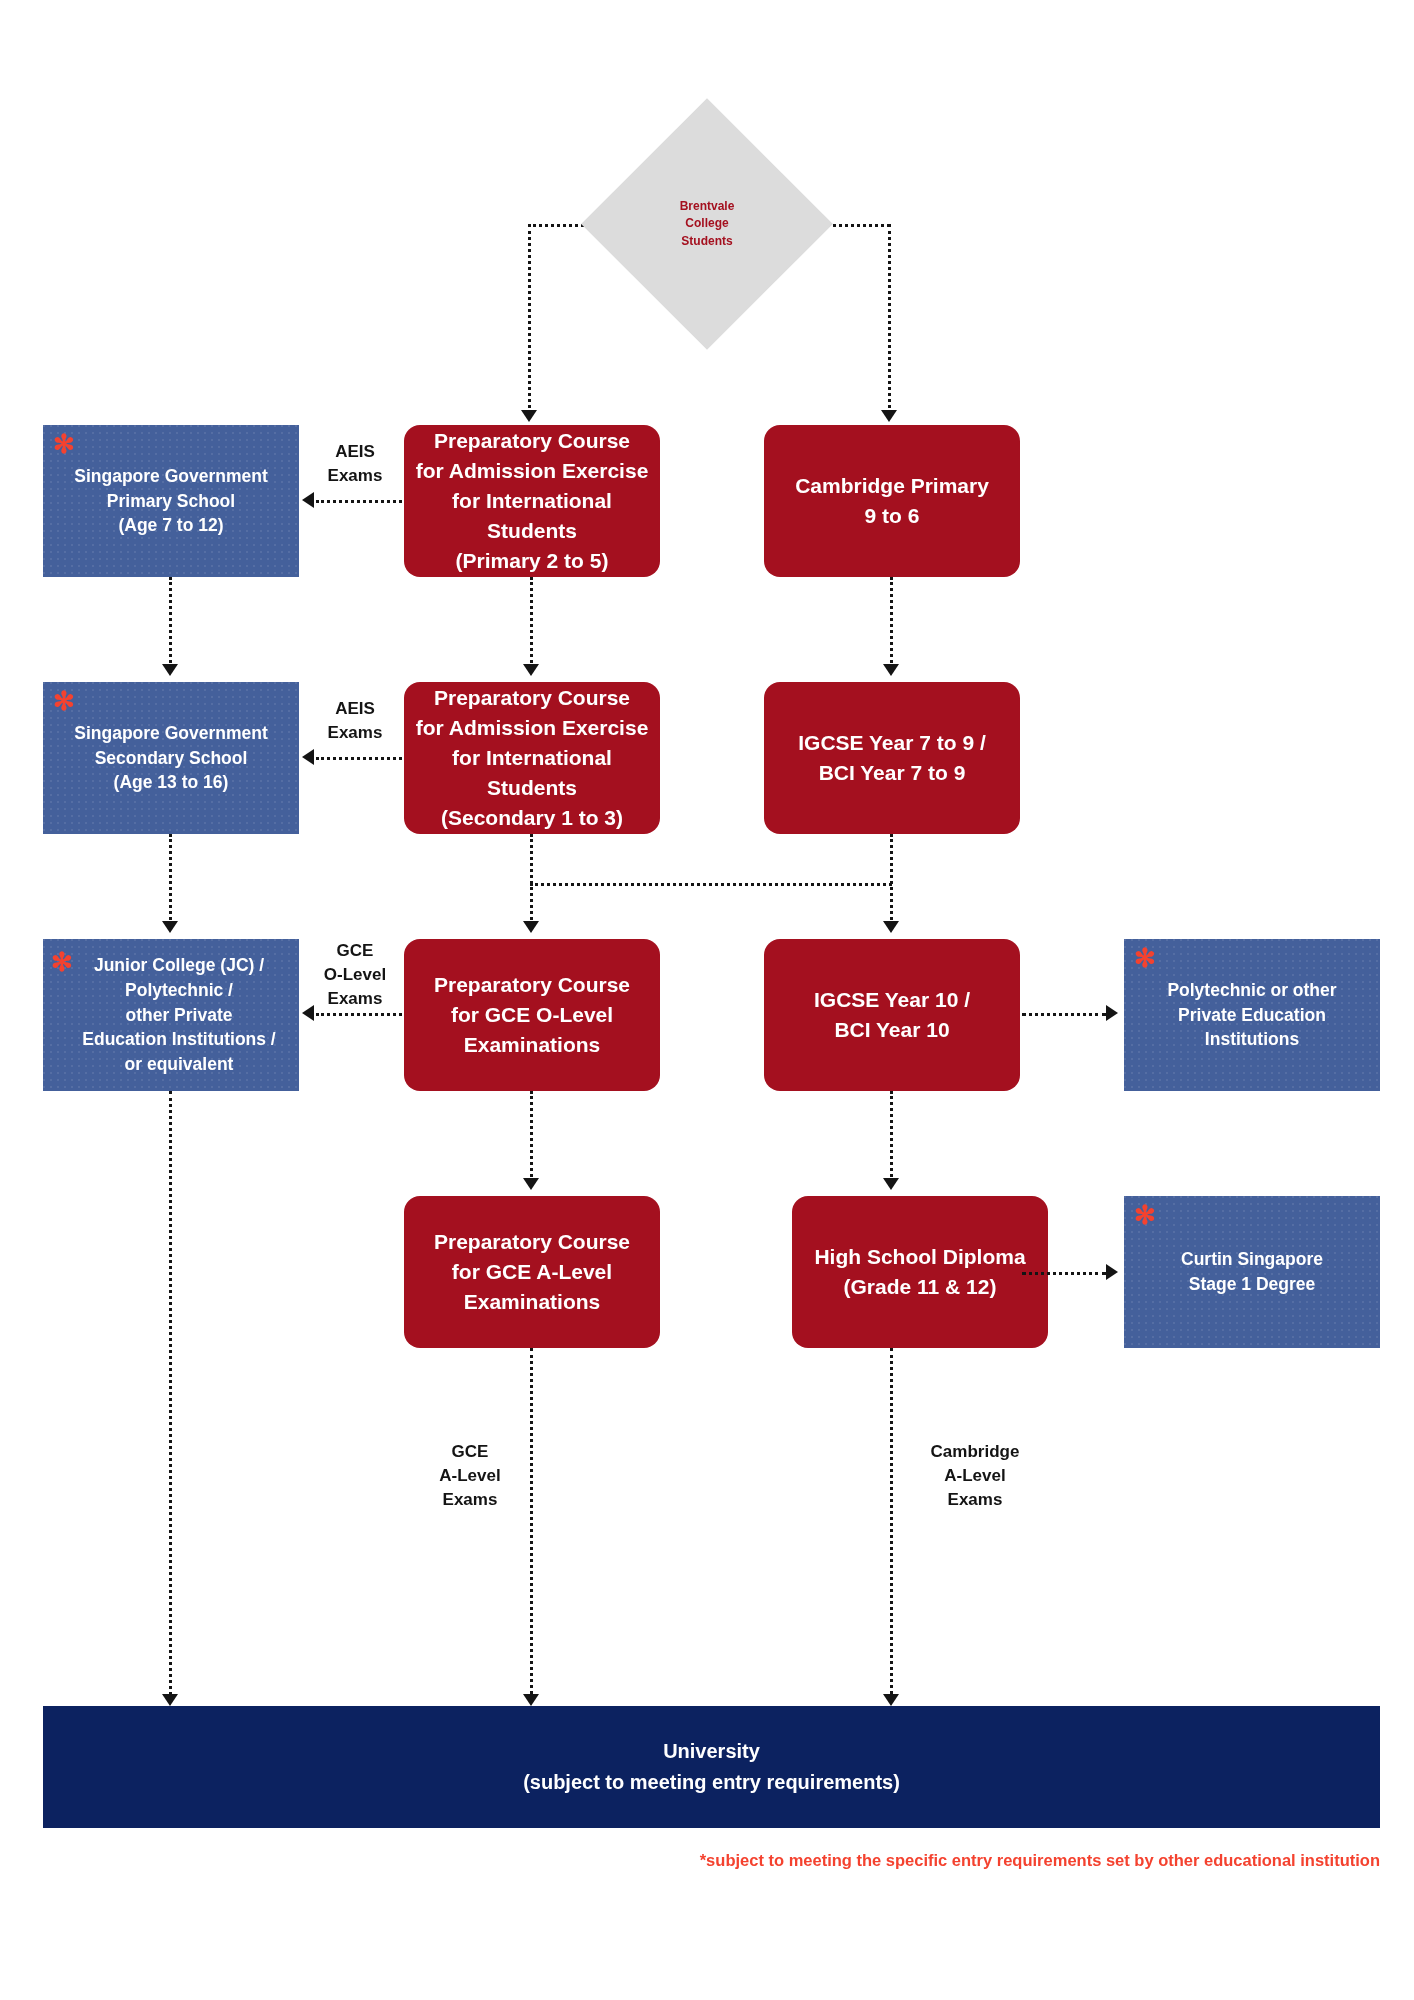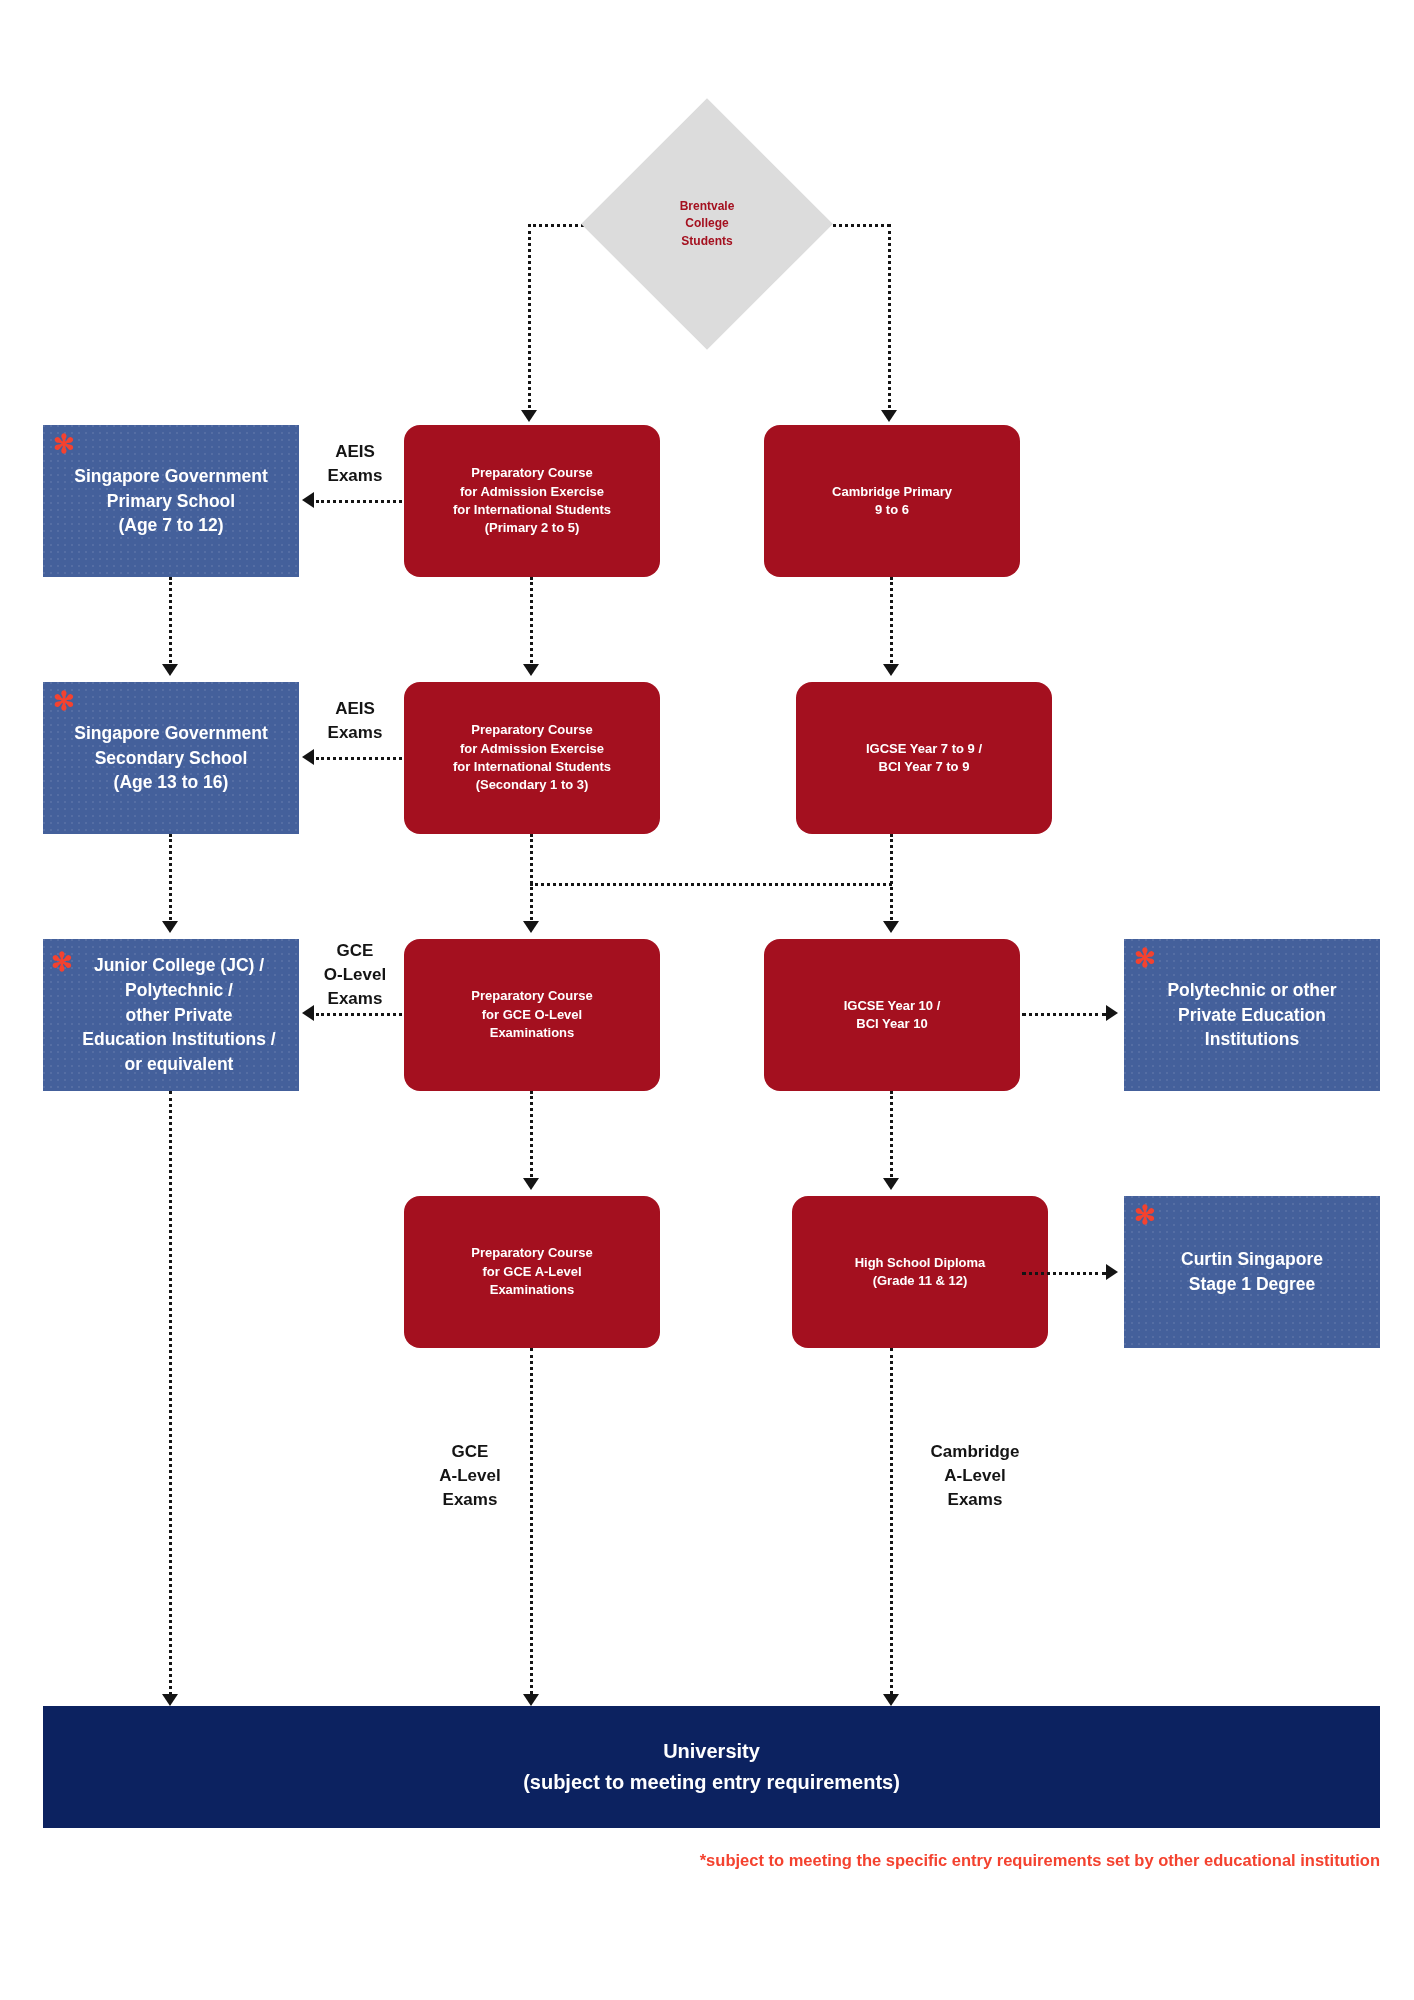--- a/index.html
+++ b/index.html
@@ -29,21 +29,21 @@
     color: #ffffff;
     font-weight: bold;
     line-height: 1.42;
     padding: 6px 10px;
   }
   .node .label { white-space: pre-line; }
 
   .node.red {
     background: #a4101f;
     border-radius: 16px;
-    font-size: 13px;
+    font-size: 21px;
   }
   .node.blue {
     background: #44609b;
     font-size: 17.5px;
     background-image:
       radial-gradient(circle at 1px 1px, rgba(255,255,255,0.09) 1px, transparent 1.2px);
     background-size: 7px 7px;
   }
   .node.navy {
     background: #0c2260;
@@ -205,21 +205,21 @@
   <div class="edge-label" style="left:300px; top:697px; width:110px;">AEIS
 Exams</div>
 
   <div class="node red" style="left:404px; top:682px; width:256px; height:152px;">
     <span class="label">Preparatory Course
 for Admission Exercise
 for International Students
 (Secondary 1 to 3)</span>
   </div>
 
-  <div class="node red" style="left:764px; top:682px; width:256px; height:152px;margin-left:32px;">
+  <div class="node red" style="left:764px; top:682px; width:256px; height:152px;">
     <span class="label">IGCSE Year 7 to 9 /
 BCI Year 7 to 9</span>
   </div>
 
   <div class="conn-v" style="left:169px; top:834px; height:92px;"></div>
   <div class="arrow down" style="left:162px; top:921px;"></div>
 
   <div class="conn-v" style="left:530px; top:834px; height:92px;"></div>
   <div class="arrow down" style="left:523px; top:921px;"></div>
 

